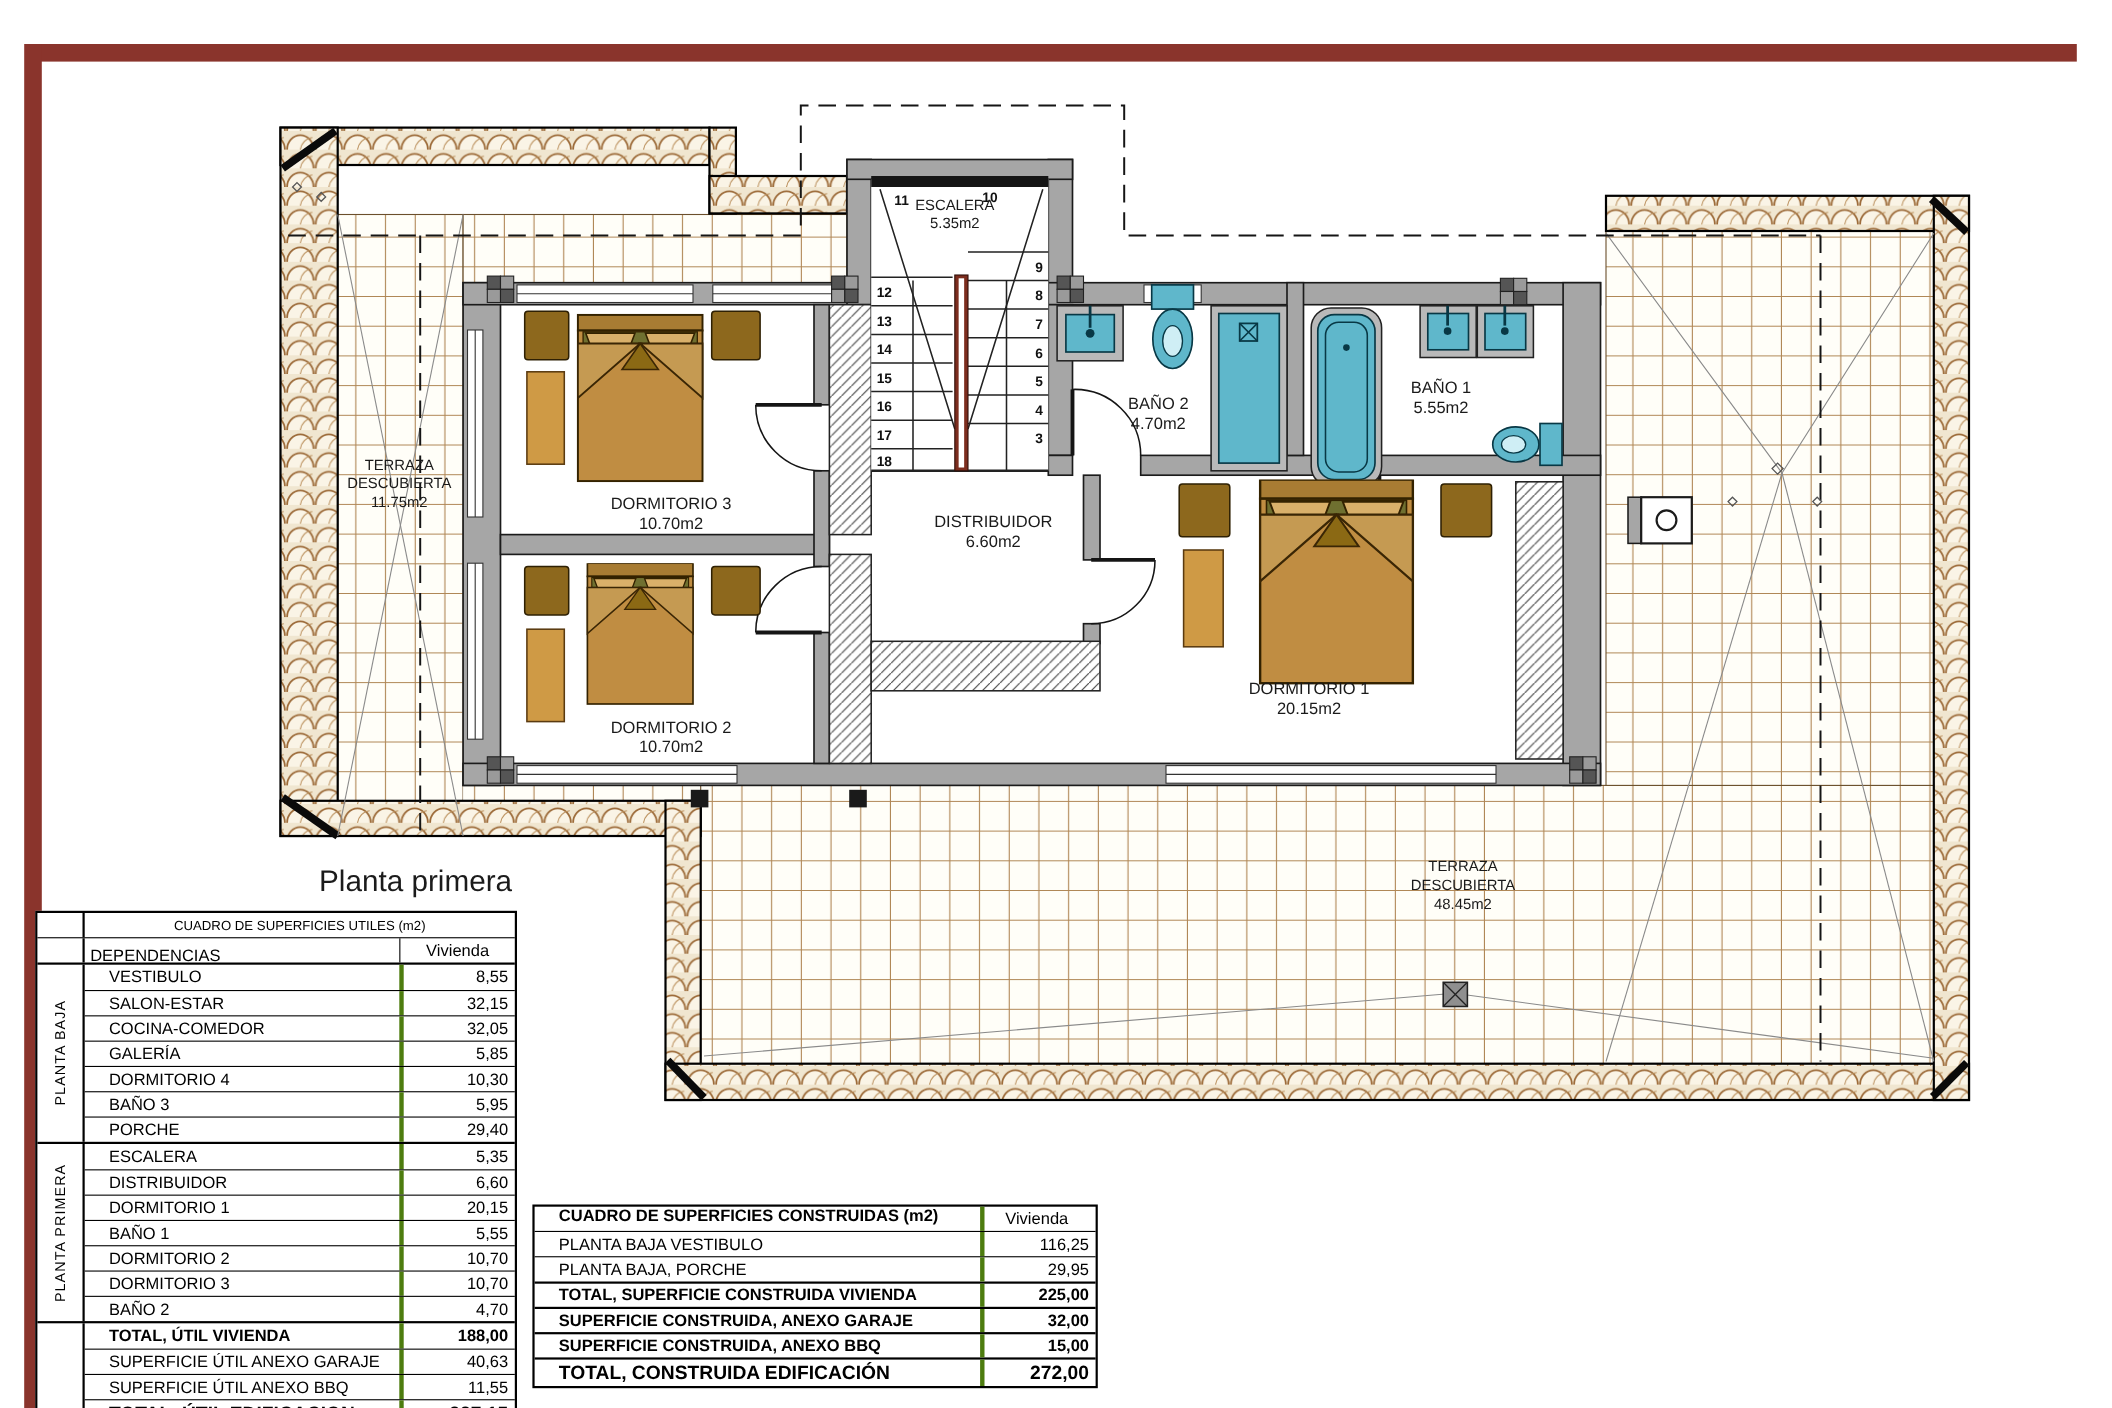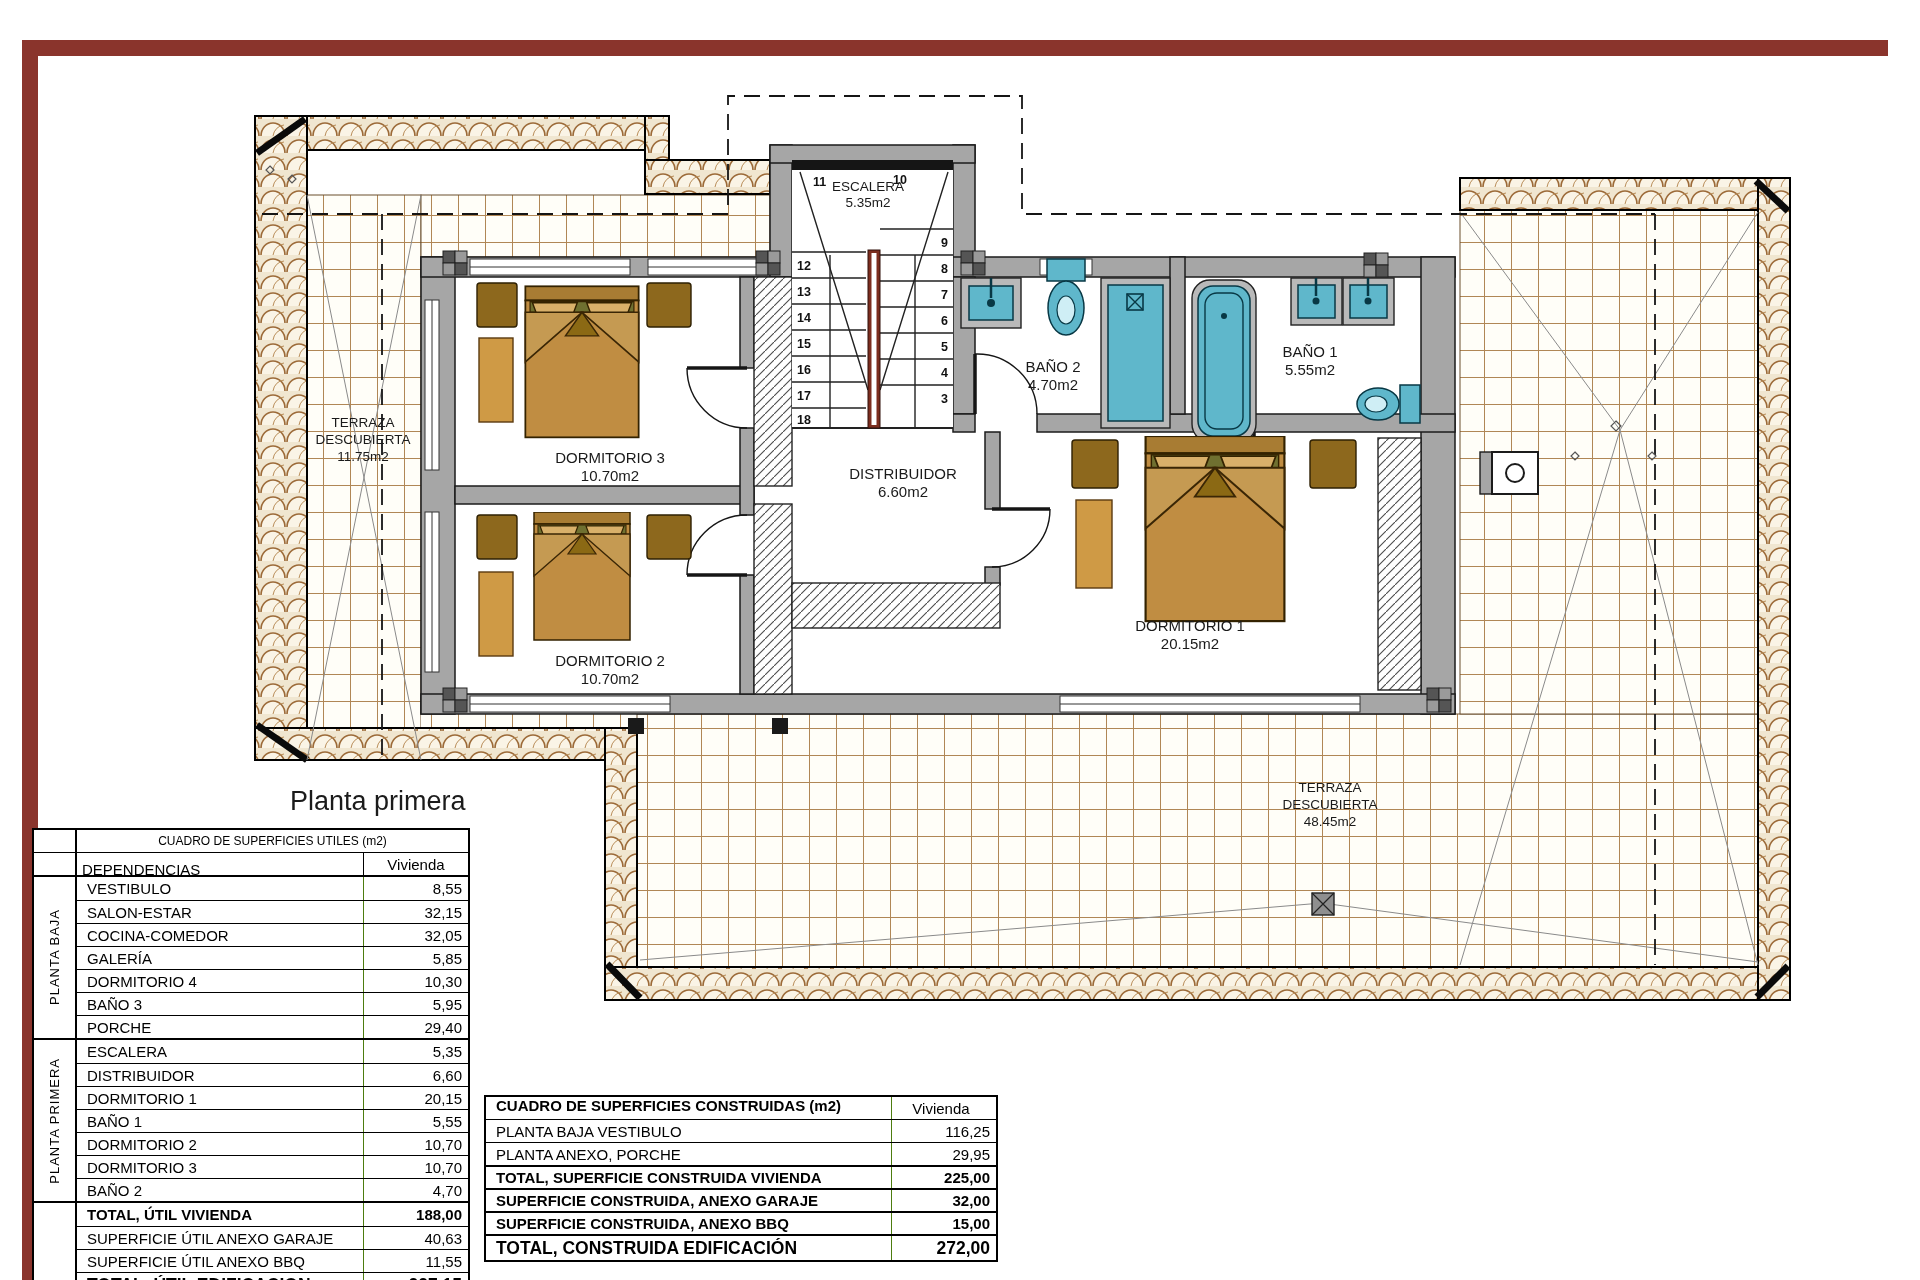--- a/index.html
+++ b/index.html
@@ -25,22 +25,22 @@
   .leaf{stroke:#151515;stroke-width:3.5;fill:none;}
   .tread{stroke:#222;stroke-width:1.4;fill:none;}
   .fxrim{fill:#b9b9b9;stroke:#222;stroke-width:1.4;}
   .fx{fill:var(--fixture,#5fb7cb);stroke:#083845;stroke-width:1.5;}
   .win{fill:#fff;stroke:#333;stroke-width:1;}
 
   
   .tbl{position:absolute;background:#fff;border:2px solid #000;box-sizing:border-box;font-size:15px;}
   .row{display:flex;height:23px;box-sizing:border-box;align-items:center;border-top:1px solid #000;}
   .row:first-child{border-top:none;}
-  .cell-n{flex:1;padding-left:10px;white-space:nowrap;overflow:hidden;}
-  .cell-v{width:105px;text-align:right;padding-right:6px;box-sizing:border-box;border-left:1px solid #4d7c0f;height:100%;display:flex;align-items:center;justify-content:flex-end;}
+  .cell-n{flex:1;padding-left:22px;white-space:nowrap;overflow:hidden;}
+  .cell-v{width:105px;text-align:right;padding-right:6px;box-sizing:border-box;border-left:4px solid #4d7c0f;height:100%;display:flex;align-items:center;justify-content:flex-end;}
   .b{font-weight:bold;}
   .big{height:26px;font-size:17.5px;}
   
   .lt{left:32px;top:828px;width:438px;}
   .hr1{display:flex;height:22px;box-sizing:border-box;}
   .hr2{display:flex;height:23px;box-sizing:border-box;border-top:1px solid #000;}
   .c-rot-head{width:43px;border-right:2px solid #000;box-sizing:border-box;}
   .c-title{flex:1;display:flex;align-items:center;justify-content:center;font-size:12px;white-space:nowrap;}
   .c-dep{flex:1;display:flex;align-items:center;padding-left:5px;margin-top:11px;}
   .c-viv{width:105px;display:flex;align-items:center;justify-content:center;border-left:1px solid #000;box-sizing:border-box;}
@@ -463,21 +463,21 @@
 <div class="tbl rt">
   <div class="hr">
     <span class="cell-n">CUADRO DE SUPERFICIES CONSTRUIDAS (m2)</span>
     <span class="cell-v" style="justify-content:center;font-weight:normal">Vivienda</span>
   </div>
   <div class="row">
       <span class="cell-n">PLANTA BAJA VESTIBULO</span>
       <span class="cell-v">116,25</span>
     </div>
   <div class="row">
-      <span class="cell-n">PLANTA ANEXO, PORCHE</span>
+      <span class="cell-n">PLANTA BAJA, PORCHE</span>
       <span class="cell-v">29,95</span>
     </div>
   <div class="row b" style="border-top:2px solid #000">
       <span class="cell-n">TOTAL, SUPERFICIE CONSTRUIDA VIVIENDA</span>
       <span class="cell-v">225,00</span>
     </div>
   <div class="row b" style="border-top:2px solid #000">
       <span class="cell-n">SUPERFICIE CONSTRUIDA, ANEXO GARAJE</span>
       <span class="cell-v">32,00</span>
     </div>

